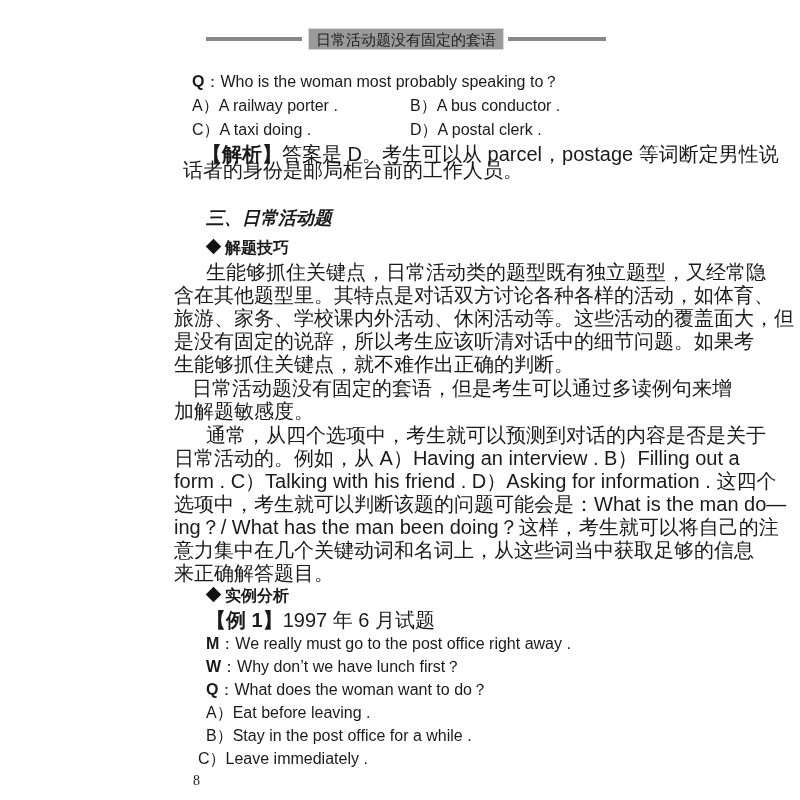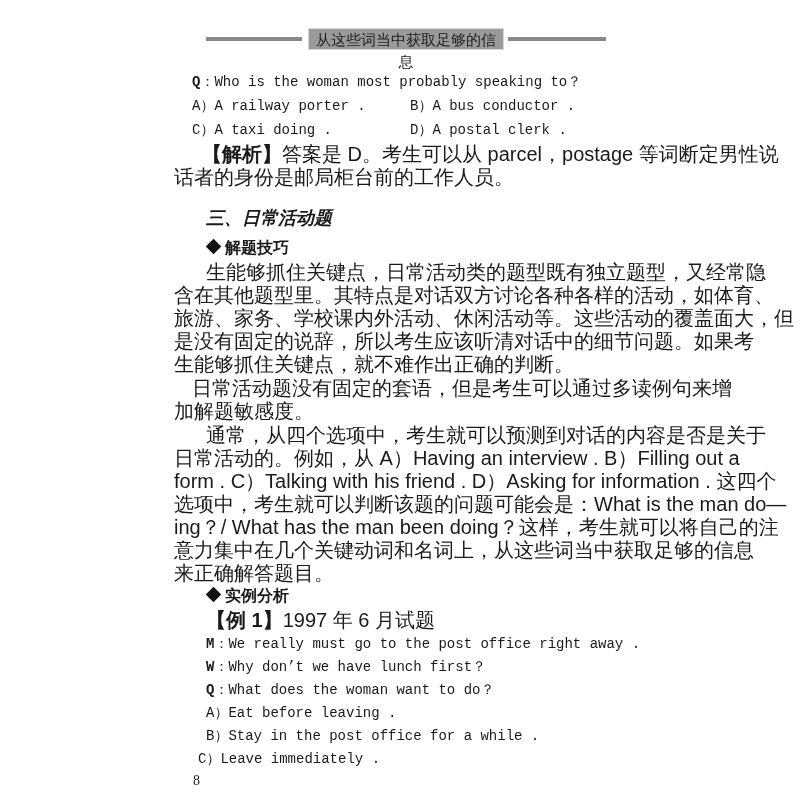--- a/index.html
+++ b/index.html
@@ -6,58 +6,58 @@
     body { width: 800px; height: 800px; position: relative; overflow: hidden;
       font-family: "DejaVu Serif", "Liberation Serif", serif; color: #1a1a1a; }
     .header { position: absolute; top: 28px; left: 206px; width: 400px; height: 24px; }
     .header .rule { position: absolute; top: 9px; height: 4px; background: #888; }
     .header .rule.left { left: 0; width: 96px; }
     .header .rule.right { left: 302px; width: 98px; }
     .header .title-box { position: absolute; left: 102px; top: 0; width: 196px; height: 22px;
       background: #9a9a9a; border: 1px solid #d8d8d8; box-sizing: border-box;
       font-family: "DejaVu Sans", sans-serif; font-size: 15px; line-height: 22px;
       text-align: center; color: #222; letter-spacing: 0px; }
-    .line { position: absolute; left: 174px; white-space: nowrap; font-size: 14px;
-      line-height: 20px; font-family: Liberation Mono, monospace; }
+    .line { position: absolute; left: 174px; white-space: nowrap; font-size: 16px;
+      line-height: 20px; font-family: Liberation Sans, sans-serif; }
     .cn { font-family: Liberation Sans, sans-serif; font-size: 20px; }
     .just { width: 462px; text-align: justify; text-align-last: justify; }
     .bold { font-weight: bold; }
     .section-title { font-family: "DejaVu Serif", serif; font-weight: bold; font-style: italic;
       font-size: 18px; }
     .subhead { font-family: "DejaVu Sans", sans-serif; font-weight: bold; font-size: 16px; }
     .diamond { display: inline-block; width: 11px; height: 11px; background: #111;
       transform: rotate(45deg); margin-right: 6px; margin-left: 2px; vertical-align: 1px; }
     .page-num { position: absolute; left: 193px; top: 773px; font-size: 14px;
       font-family: "Liberation Serif", serif; }
     .optB { position: absolute; left: 240px; }
   </style>
 </head>
 <body>
 
 <div class="header">
   <div class="rule left"></div>
-  <div class="title-box">从这些词当中获取足够的信息</div>
+  <div class="title-box">日常活动题没有固定的套语</div>
   <div class="rule right"></div>
 </div>
 
 <div class="line" style="top:72px; left:192px;">
   <span class="bold">Q</span><span>：Who is the woman most probably speaking to？</span>
 </div>
 <div class="line" style="top:96px; left:192px; width:400px;">
   <span><span>A）</span><span>A railway porter .</span></span>
   <span class="optB" style="left:218px;"><span>B）</span><span>A bus conductor .</span></span>
 </div>
 <div class="line" style="top:120px; left:192px; width:400px;">
   <span><span>C）</span><span>A taxi doing .</span></span>
   <span class="optB" style="left:218px;"><span>D）</span><span>A postal clerk .</span></span>
 </div>
 <div class="line cn" style="top:144px; left:202px; width:434px;">
   <span class="bold">【解析】</span><span>答案是 D。考生可以从 parcel，postage 等词断定男性说</span>
 </div>
-<div class="line cn" style="top:167px;">话者的身份是邮局柜台前的工作人员。</div>
+<div class="line cn" style="top:160px;margin-left:9px;">话者的身份是邮局柜台前的工作人员。</div>
 
 <div class="line section-title" style="top:208px; left:206px;">三、日常活动题</div>
 
 <div class="line subhead" style="top:238px; left:206px;">
   <span class="diamond"></span><span>解题技巧</span>
 </div>
 
 <div class="line cn just" style="top:262px; left:206px; width:430px;">生能够抓住关键点，日常活动类的题型既有独立题型，又经常隐</div>
 <div class="line cn just" style="top:285px;">含在其他题型里。其特点是对话双方讨论各种各样的活动，如体育、</div>
 <div class="line cn just" style="top:308px;">旅游、家务、学校课内外活动、休闲活动等。这些活动的覆盖面大，但</div>

